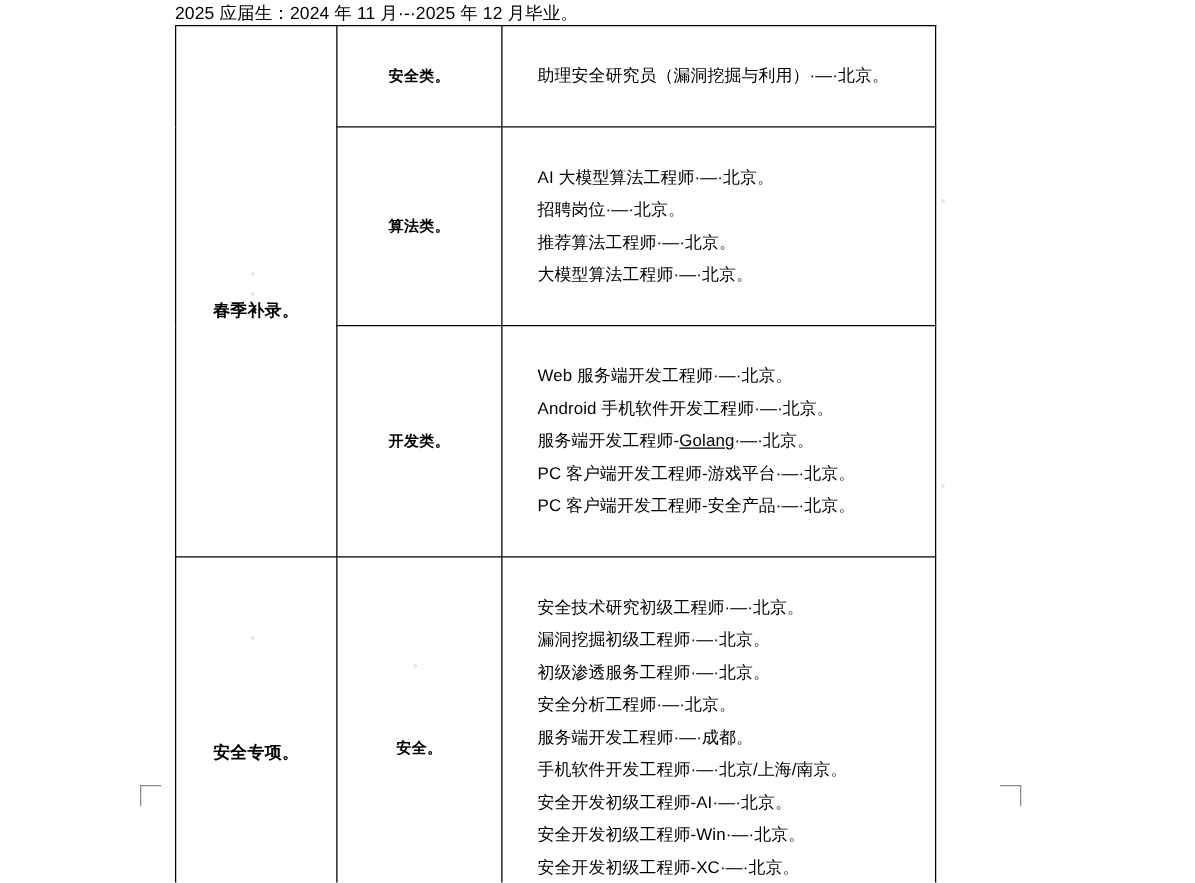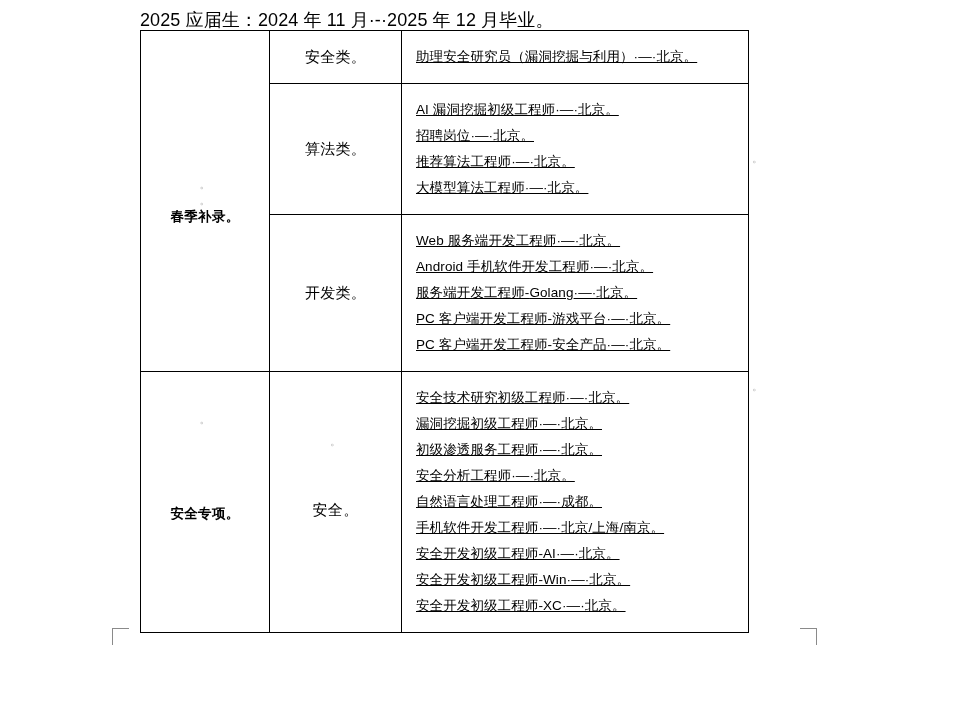--- a/index.html
+++ b/index.html
@@ -24,23 +24,22 @@
     background: #ffffff;
   }
   
   .content {
     position: absolute;
     left: 140px;
     top: 0;
     width: 680px;
   }
   .intro-line {
-    font-size: 18px;
+    font-size: 14px;
     line-height: 20px;
-    padding-top: 10px;
     white-space: nowrap;
     letter-spacing: 0.1px;
   }
   .heading {
     font-size: 15.5px;
     font-weight: bold;
     margin-top: 22px;
     margin-bottom: 14px;
     letter-spacing: 0.3px;
   }
@@ -58,32 +57,31 @@
   td.colA { width: 128px; text-align: center; }
   td.colB { width: 131px; text-align: center; }
   td.colC { width: 346px; }
 
   .grp-label {
     font-size: 13.5px;
     font-weight: bold;
     letter-spacing: 0.3px;
   }
   .cat-label {
-    font-size: 15px;
-    font-weight: normal;
+    font-size: 12px;
+    font-weight: bold;
     letter-spacing: 0.3px;
   }
   .cellpad {
     padding: 9px 8px 9px 10px;
   }
   .joblist {
     list-style: none;
-    margin: 4px;
+    margin: 18px;
     padding: 0;
-    text-decoration: underline;
   }
   .joblist li {
     font-size: 13.5px;
     line-height: 26px;
     white-space: nowrap;
     letter-spacing: 0.1px;
   }
   .ul {
     text-decoration: underline;
   }
@@ -164,21 +162,21 @@
           </td>
         </tr>
 
         <tr>
           <td class="colB">
             <div class="cat-label">算法类。</div>
           </td>
           <td class="colC">
             <div class="cellpad">
               <ul class="joblist">
-                <li>AI 漏洞挖掘初级工程师·—·北京。</li>
+                <li>AI 大模型算法工程师·—·北京。</li>
                 <li>招聘岗位·—·北京。</li>
                 <li>推荐算法工程师·—·北京。</li>
                 <li>大模型算法工程师·—·北京。</li>
               </ul>
             </div>
           </td>
         </tr>
 
         <tr>
           <td class="colB">
@@ -214,21 +212,21 @@
               <div style="height:52px"></div>
             </div>
           </td>
           <td class="colC">
             <div class="cellpad">
               <ul class="joblist">
                 <li>安全技术研究初级工程师·—·北京。</li>
                 <li>漏洞挖掘初级工程师·—·北京。</li>
                 <li>初级渗透服务工程师·—·北京。</li>
                 <li>安全分析工程师·—·北京。</li>
-                <li>自然语言处理工程师·—·成都。</li>
+                <li>服务端开发工程师·—·成都。</li>
                 <li>手机软件开发工程师·—·北京/上海/南京。</li>
                 <li>安全开发初级工程师-AI·—·北京。</li>
                 <li>安全开发初级工程师-Win·—·北京。</li>
                 <li>安全开发初级工程师-XC·—·北京。</li>
               </ul>
             </div>
           </td>
         </tr>
       </tbody>
     </table>

